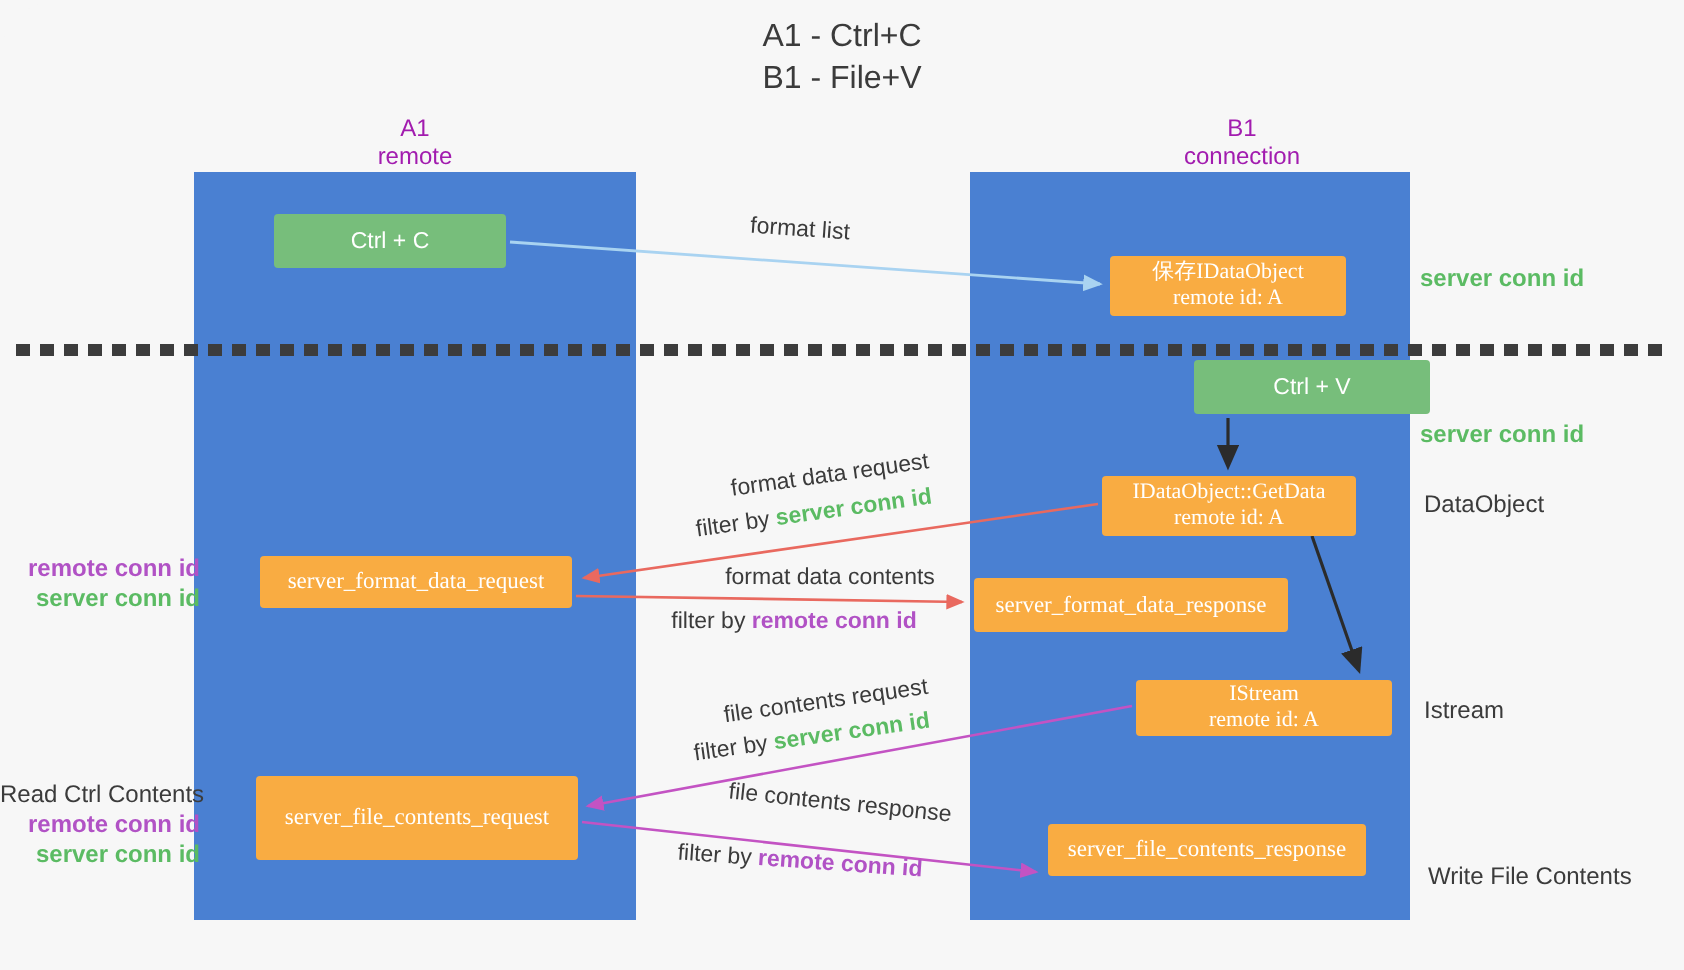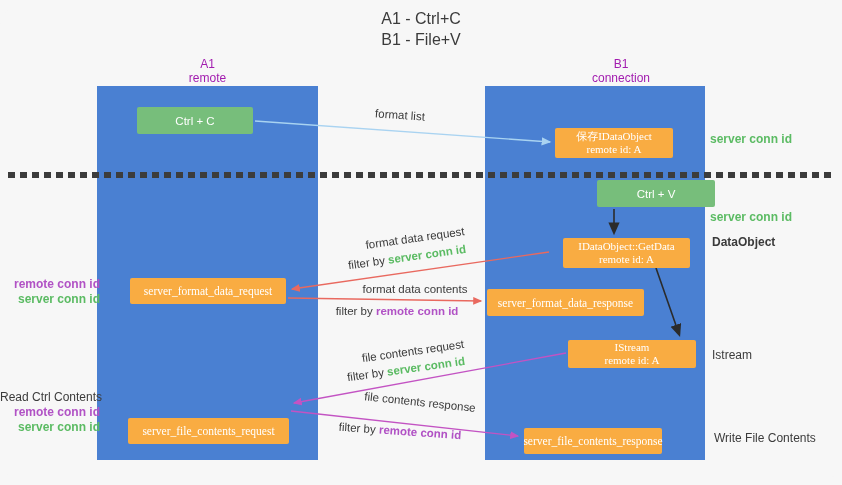--- a/index.html
+++ b/index.html
@@ -86,37 +86,37 @@
 
   <div class="box greenbox single" style="left:137px;top:107px;width:116px;height:27px;">Ctrl + C</div>
 
   <div class="box orange" style="left:555px;top:128px;width:118px;height:30px;">
     <div class="l1">保存IDataObject</div>
     <div class="l2">remote id: A</div>
   </div>
 
   <div class="box greenbox single" style="left:555px;top:180px;width:118px;height:27px;margin-left:42px;">Ctrl + V</div>
 
-  <div class="box orange" style="left:551px;top:238px;width:127px;height:30px;margin-left:12px;">
+  <div class="box orange" style="left:551px;top:238px;width:127px;height:30px;">
     <div class="l1">IDataObject::GetData</div>
     <div class="l2">remote id: A</div>
   </div>
 
   <div class="box orange single" style="left:130px;top:278px;width:156px;height:26px;">server_format_data_request</div>
 
   <div class="box orange single" style="left:487px;top:289px;width:157px;height:27px;">server_format_data_response</div>
 
   <div class="box orange" style="left:568px;top:340px;width:128px;height:28px;">
     <div class="l1">IStream</div>
     <div class="l2">remote id: A</div>
   </div>
 
-  <div class="box orange single" style="left:128px;top:418px;width:161px;height:26px;">server_file_contents_request</div>
+  <div class="box orange single" style="left:128px;top:388px;width:161px;height:42px;">server_file_contents_request</div>
 
-  <div class="box orange single" style="left:524px;top:428px;width:138px;height:26px;">server_file_contents_response</div>
+  <div class="box orange single" style="left:524px;top:412px;width:159px;height:26px;">server_file_contents_response</div>
 
   <div class="alabel rot-dn4" style="left:355px;top:109px;width:90px;">format list</div>
 
   <div class="alabel rot-up" style="left:357px;top:232px;width:116px;">format data request</div>
   <div class="alabel rot-up" style="left:342px;top:251px;width:130px;">
     <span>filter by</span> <span class="green-text">server conn id</span>
   </div>
 
   <div class="alabel" style="left:357px;top:283px;width:116px;">format data contents</div>
   <div class="alabel" style="left:332px;top:305px;width:130px;">
@@ -128,21 +128,21 @@
     <span>filter by</span> <span class="green-text">server conn id</span>
   </div>
 
   <div class="alabel rot-dn6" style="left:360px;top:396px;width:120px;">file contents response</div>
   <div class="alabel rot-dn4" style="left:335px;top:425px;width:130px;">
     <span>filter by</span> <span class="purple-text">remote conn id</span>
   </div>
 
   <div class="side-label green-text" style="left:710px;top:132px;">server conn id</div>
   <div class="side-label green-text" style="left:710px;top:210px;">server conn id</div>
-  <div class="side-label" style="left:712px;top:235px;font-weight:bold;">DataObject</div>
+  <div class="side-label" style="left:712px;top:245px;">DataObject</div>
   <div class="side-label" style="left:712px;top:348px;">Istream</div>
   <div class="side-label" style="left:714px;top:431px;">Write File Contents</div>
 
   <div class="left-cluster" style="left:0;top:277px;width:100px;">
     <div class="purple-text">remote conn id</div>
     <div class="green-text">server conn id</div>
   </div>
 
   <div class="left-cluster" style="left:0;top:390px;width:100px;">
     <div style="color:var(--text-dark);">Read Ctrl Contents</div>

